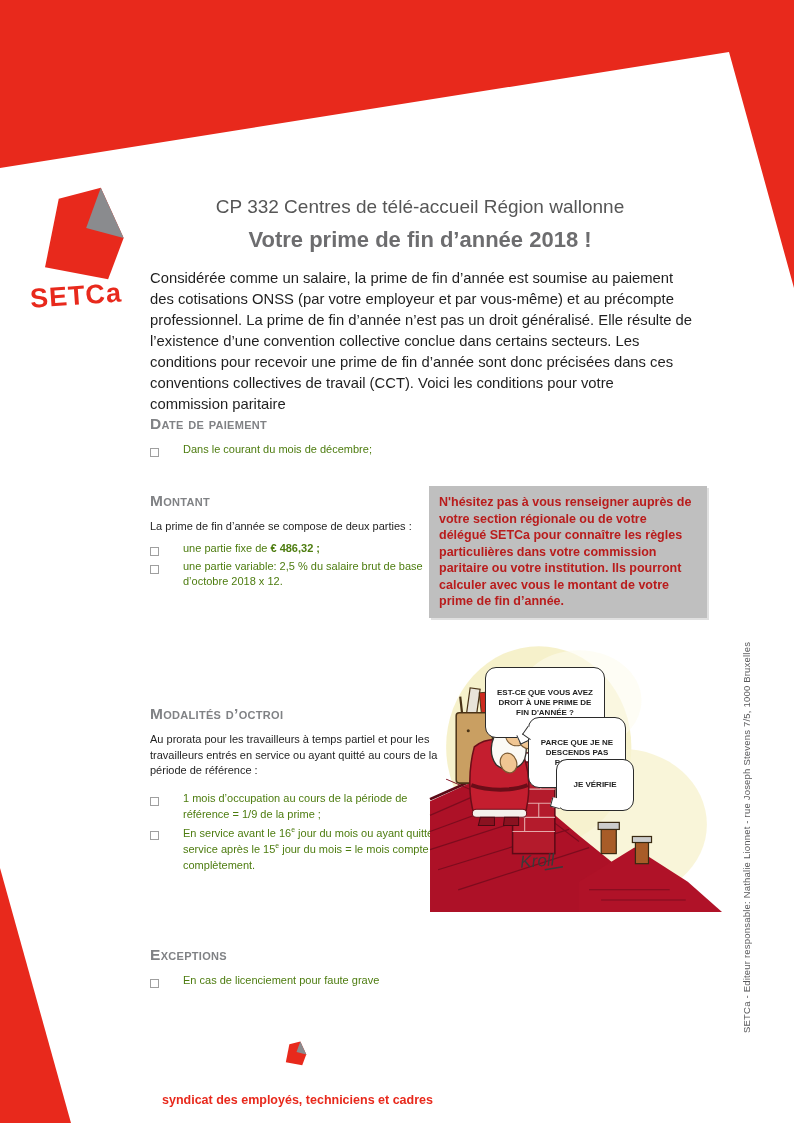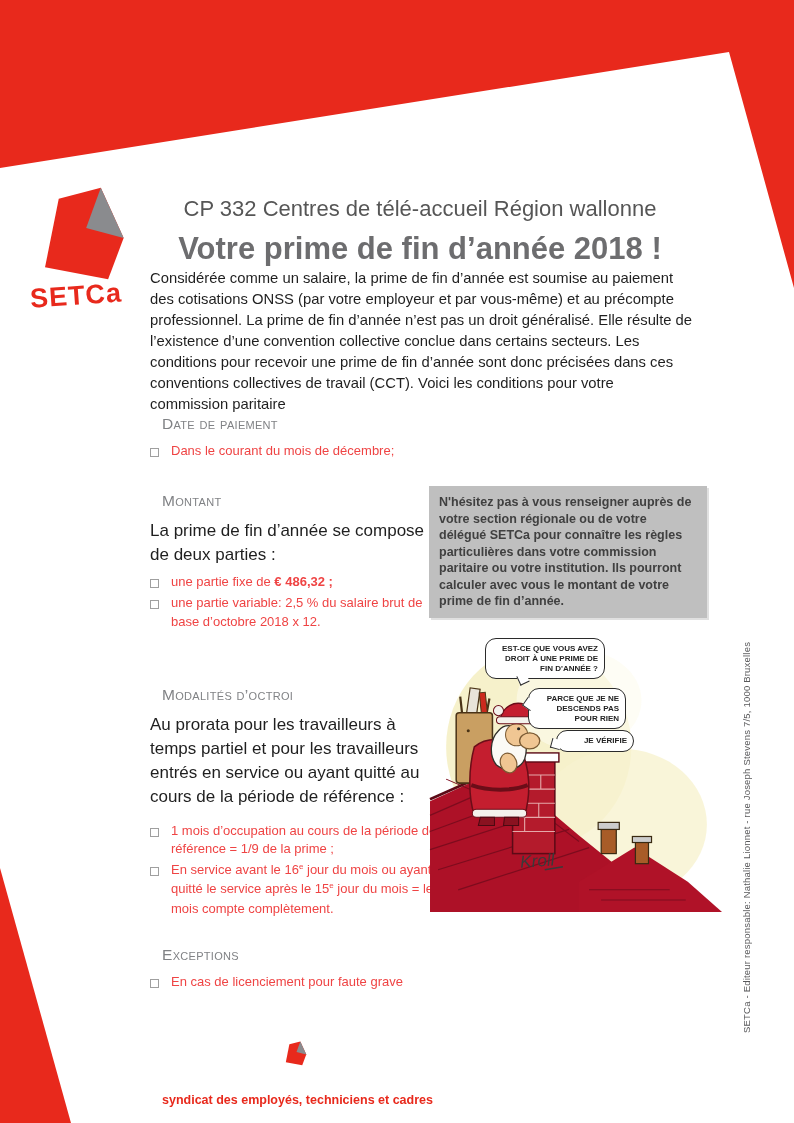--- a/index.html
+++ b/index.html
@@ -8,44 +8,44 @@
   .bg{position:absolute;inset:0;z-index:0;}
   .layer{position:absolute;z-index:1;}
 
   
   .logo{left:30px;top:186px;width:110px;}
   .logo .mark{display:block;width:100px;height:96px;margin-left:8px;}
   .logo .word{font-size:27px;font-weight:bold;color:#e8291c;transform:rotate(-4deg);letter-spacing:1px;margin-top:-2px;}
 
   
   .header{left:150px;top:196px;width:540px;text-align:center;}
-  .supertitle{font-size:22px;color:#565656;text-align:center;}
-  .title{font-size:31px;font-weight:bold;color:#6d6d6f;margin:9px 0 0;}
+  .supertitle{font-size:19px;color:#565656;text-align:center;}
+  .title{font-size:22px;font-weight:bold;color:#6d6d6f;margin:9px 0 0;}
 
   
   .intro{left:150px;top:268px;width:545px;font-size:14.8px;line-height:1.42;color:#1f1f1f;margin:0;}
-  .sec h2{font-variant:small-caps;font-weight:normal;font-size:15.5px;color:#808285;letter-spacing:.3px;margin:0 12px 9px;}
-  .sec p{font-size:17px;line-height:1.42;color:#1f1f1f;margin:0 0 2px;}
+  .sec h2{font-variant:small-caps;font-weight:bold;font-size:15.5px;color:#808285;letter-spacing:.3px;margin:0 0 9px;}
+  .sec p{font-size:11px;line-height:1.42;color:#1f1f1f;margin:0 0 2px;}
   .sec ul{list-style:none;margin:6px 0 0;padding:0;}
-  .sec li{display:flex;gap:12px;font-size:13px;line-height:1.45;color:#ef4444;margin-bottom:2px;}
+  .sec li{display:flex;gap:24px;font-size:11px;line-height:1.45;color:#4d7c0f;margin-bottom:2px;}
   .sq{flex:0 0 auto;width:7px;height:7px;border:1px solid #9f9f9f;margin-top:6px;background:#fff;}
   .b{font-weight:bold;}
   sup{font-size:62%;}
 
   
   .infobox{left:429px;top:486px;width:278px;box-sizing:border-box;background:#bfbfbf;
-           padding:8px 10px;font-size:12.5px;font-weight:bold;line-height:1.32;color:#404040;
+           padding:8px 10px;font-size:12.5px;font-weight:bold;line-height:1.32;color:#b91c1c;
            box-shadow:2px 2px 0 rgba(0,0,0,.12);}
 
   
   .cartoon{left:428px;top:618px;width:294px;height:292px;}
   .cartoon svg{position:absolute;inset:0;}
   .bubble{position:absolute;background:#fff;border:1.6px solid #2b2b2b;border-radius:11px;
-          font-weight:bold;font-size:8px;line-height:1.22;text-align:right;color:#222;
-          padding:5px 6px;z-index:2;}
+          font-weight:bold;font-size:8px;line-height:1.22;text-align:center;color:#222;
+          padding:20px 6px;z-index:2;margin-top:29px;}
   .bubble i{position:absolute;width:9px;height:9px;background:#fff;display:block;}
   .bubble-1{left:57px;top:20px;width:106px;}
   .bubble-1 i{bottom:-6px;left:32px;border-right:1.6px solid #2b2b2b;border-bottom:1.6px solid #2b2b2b;transform:rotate(65deg);}
   .bubble-2{left:100px;top:70px;width:84px;}
   .bubble-2 i{top:10px;left:-5px;border-left:1.6px solid #2b2b2b;border-bottom:1.6px solid #2b2b2b;transform:rotate(35deg);}
   .bubble-3{left:128px;top:112px;width:64px;}
   .bubble-3 i{bottom:2px;left:-6px;border-left:1.6px solid #2b2b2b;border-bottom:1.6px solid #2b2b2b;transform:rotate(15deg);}
 
   
   .vertical{left:741px;top:1033px;width:345px;transform:rotate(-90deg);transform-origin:0 0;
@@ -112,21 +112,21 @@
       <li>
           <span class="sq"></span>
           <span>une partie variable: 2,5 % du salaire brut de base d’octobre 2018 x 12.</span>
         </li>
     </ul>
   </section>
 
   <aside class="layer infobox">N'hésitez pas à vous renseigner auprès de votre section régionale ou de votre délégué SETCa pour connaître les règles particulières dans votre commission paritaire ou votre institution. Ils pourront calculer avec vous le montant de votre prime de fin d’année.</aside>
 
 
-  <section class="layer sec" style="left:150px;top:686px;width:296px;">
+  <section class="layer sec" style="left:150px;top:705px;width:296px;">
     <h2>Modalités d’octroi</h2>
     <p style="width:292px">Au prorata pour les travailleurs à temps partiel et pour les travailleurs entrés en service ou ayant quitté au cours de la période de référence :</p>
     <ul style="margin-top:12px">
       <li>
           <span class="sq"></span>
           <span>1 mois d’occupation au cours de la période de référence = 1/9 de la prime ;</span>
         </li>
       <li>
           <span class="sq"></span>
           <span><span>En service avant le 16</span><sup>e</sup><span> jour du mois ou ayant quitté le service après le 15</span><sup>e</sup><span> jour du mois = le mois compte complètement.</span></span>

